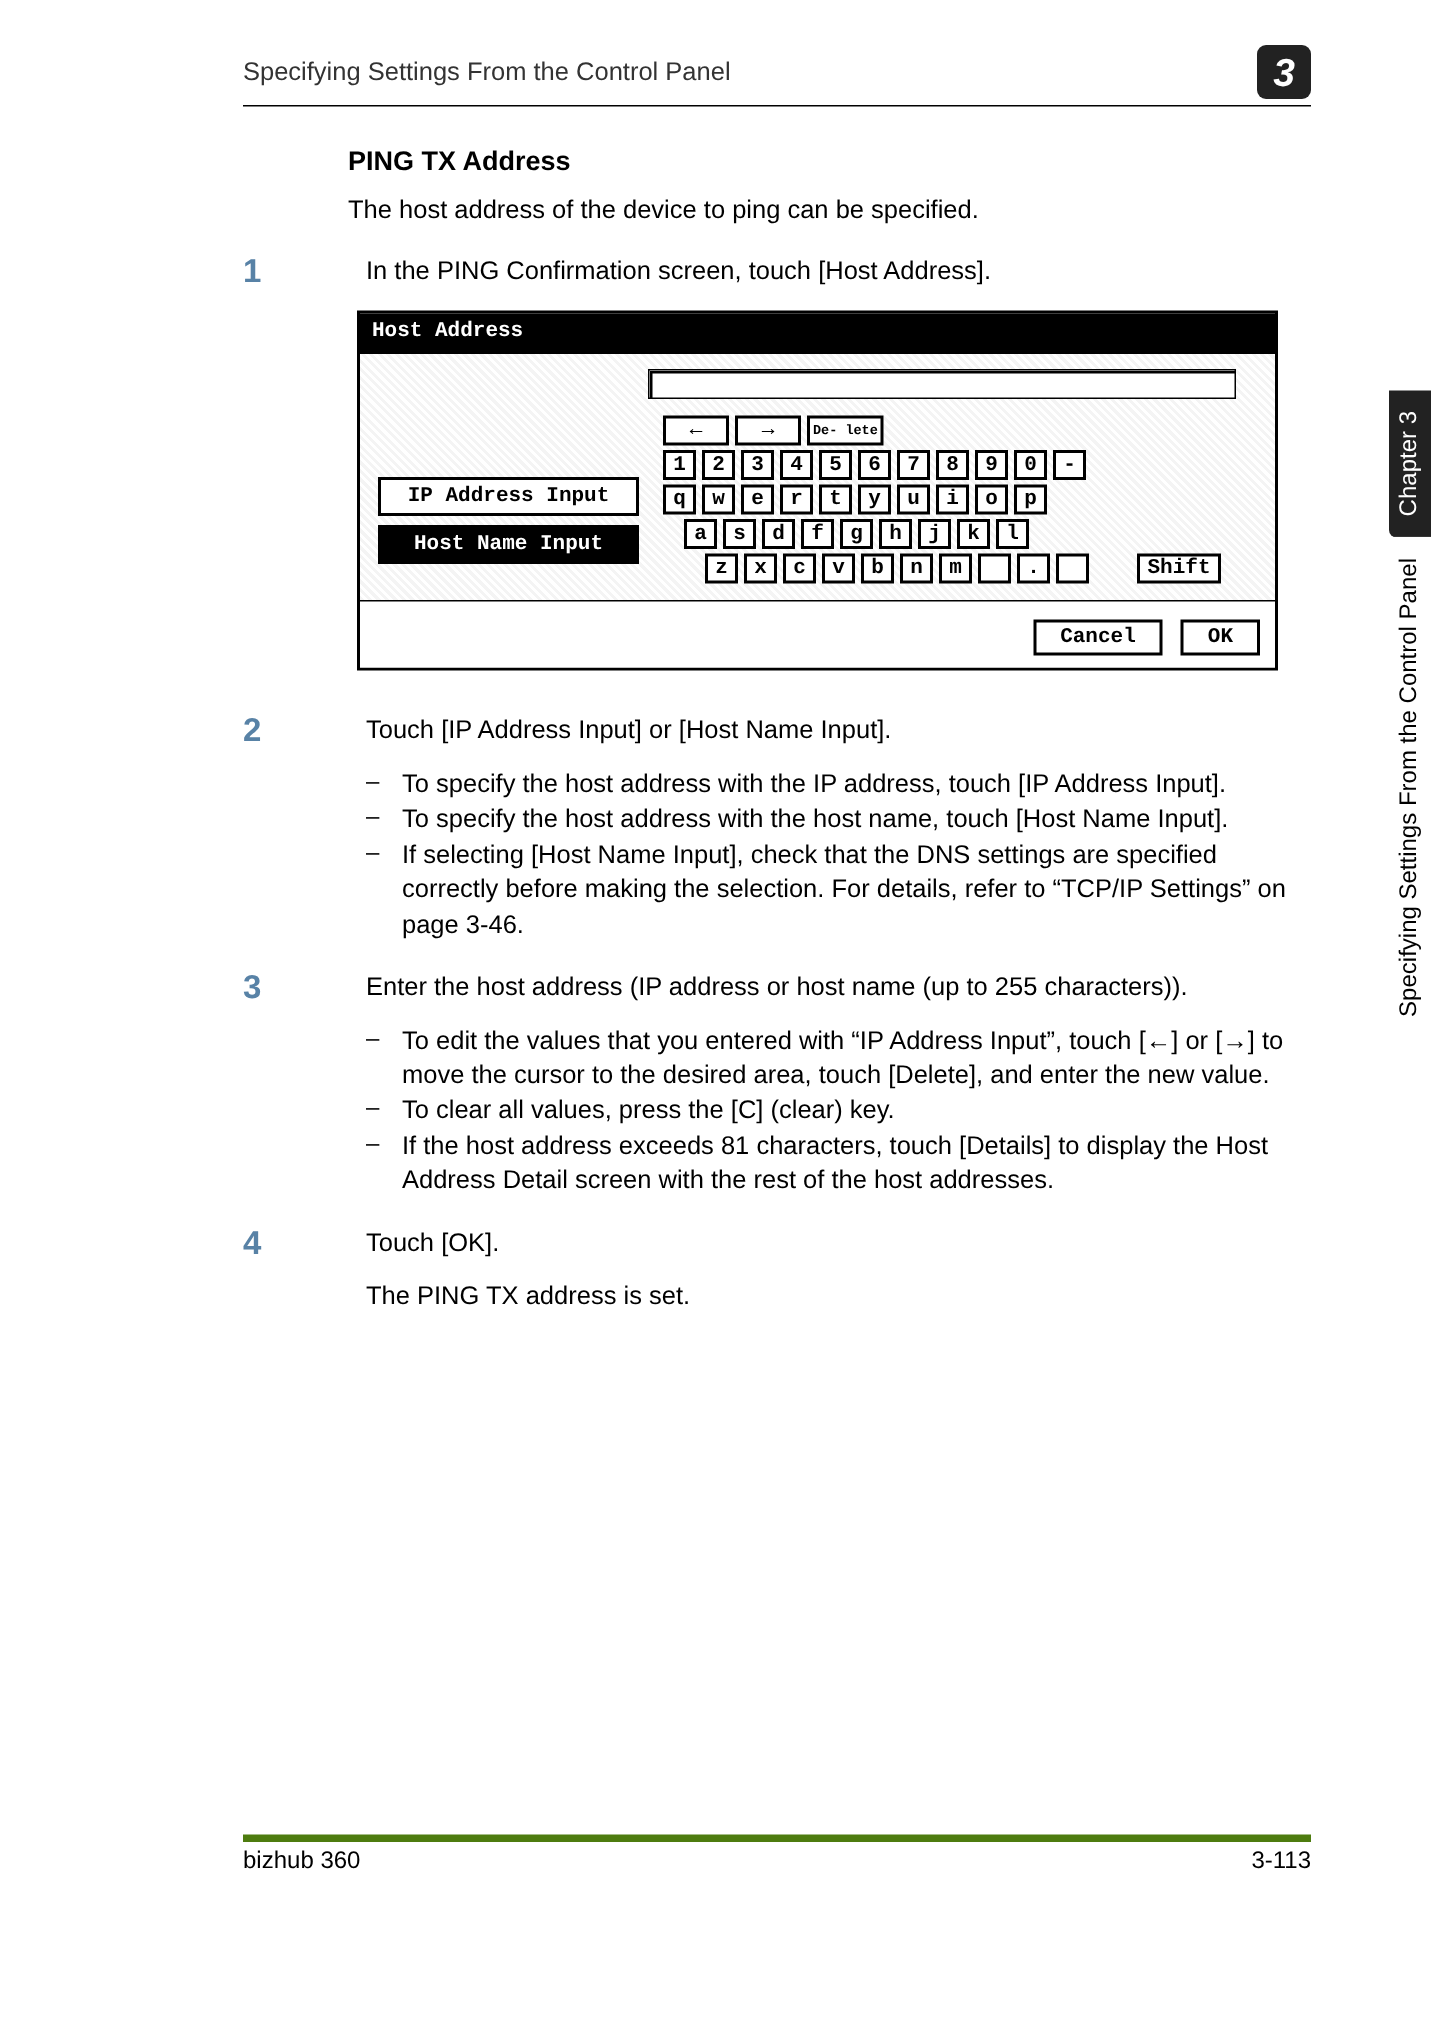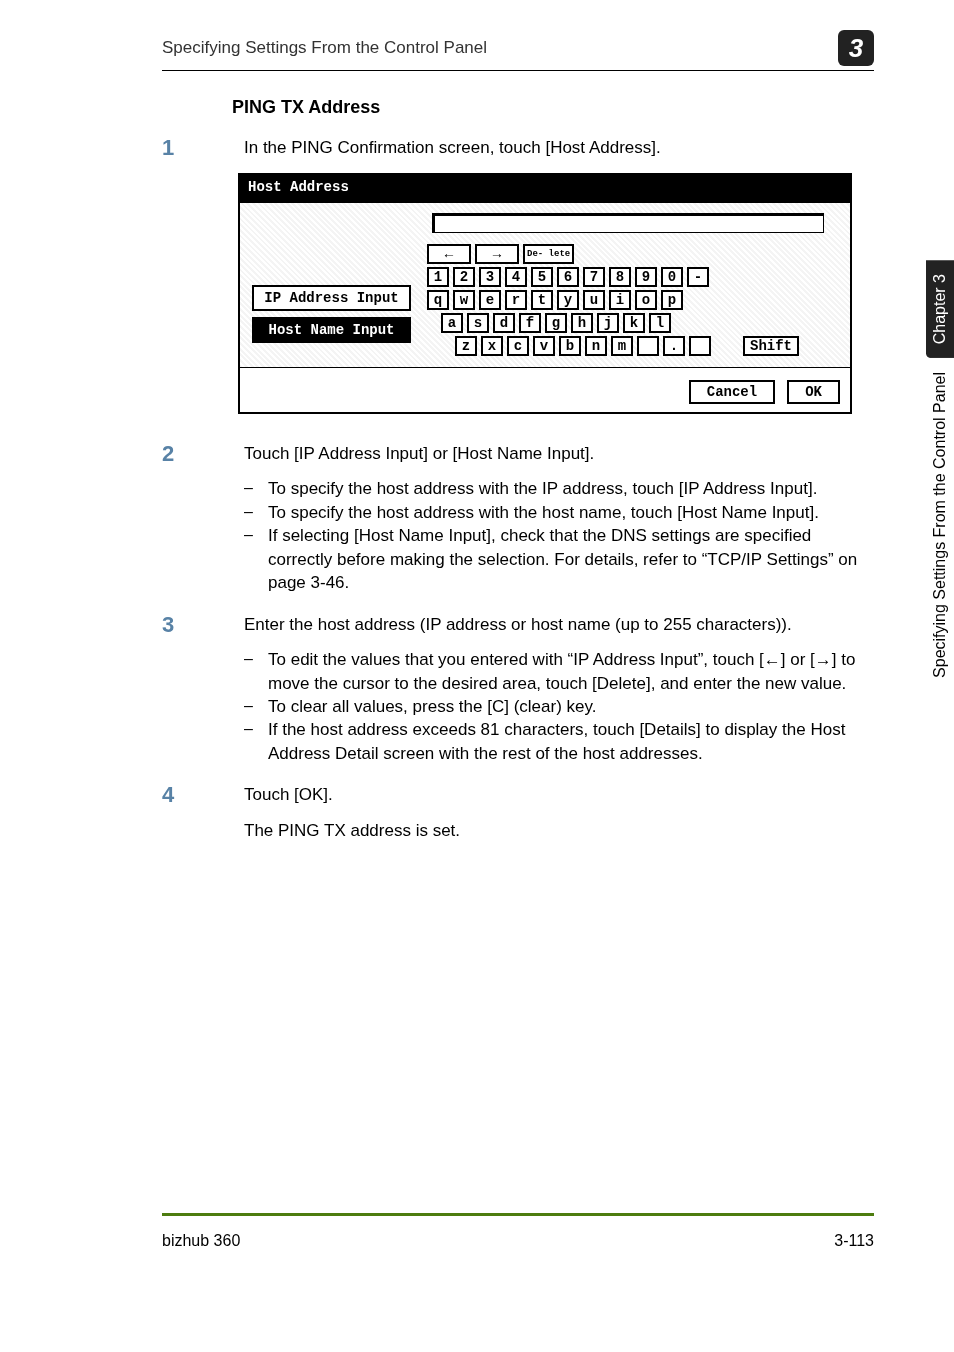--- a/index.html
+++ b/index.html
@@ -117,21 +117,21 @@
     border: 1px solid #000;
     box-shadow: inset 2px 2px 0 #000;
   }
   .scr-row {
     display: flex;
     align-items: center;
     gap: 16px;
     margin-top: 8px;
   }
   .mode-col {
-    width: 159px;
+    width: 174px;
     display: flex;
     flex-direction: column;
     gap: 6px;
     margin-top: 28px;
   }
   .mode-btn {
     border: 2px solid #000;
     background: #fff;
     text-align: center;
     padding: 3px 4px;
@@ -210,40 +210,41 @@
     display:flex;
     align-items:center;
     justify-content:center;
     font-size:16px;
   }
   .bottom-footer {
     position:absolute;
     bottom:30px;
     left:120px;
     right:80px;
-    border-top:3px solid #4d7c0f;
+    border-top:5px solid #4d7c0f;
     display:flex;
     justify-content:space-between;
-    padding-top:16px;
+    padding-top:4px;
     font-size:16px;
   }
 </style>
 </head>
 <body>
 
 <div class="page">
 
   <div class="top-header">
     <span class="top-header-title">Specifying Settings From the Control Panel</span>
     <div class="chapter-badge">3</div>
   </div>
 
   <div class="content">
 
     <div class="h2">PING TX Address</div>
+    <div class="p">The host address of the device to ping can be specified.</div>
 
     <div class="step">
       <div class="step-num">1</div>
       <div class="step-body">
         <div class="p">In the PING Confirmation screen, touch [Host Address].</div>
 
         <div class="screenshot">
           <div class="scr-head">
             <div>Host Address</div>
           </div>

